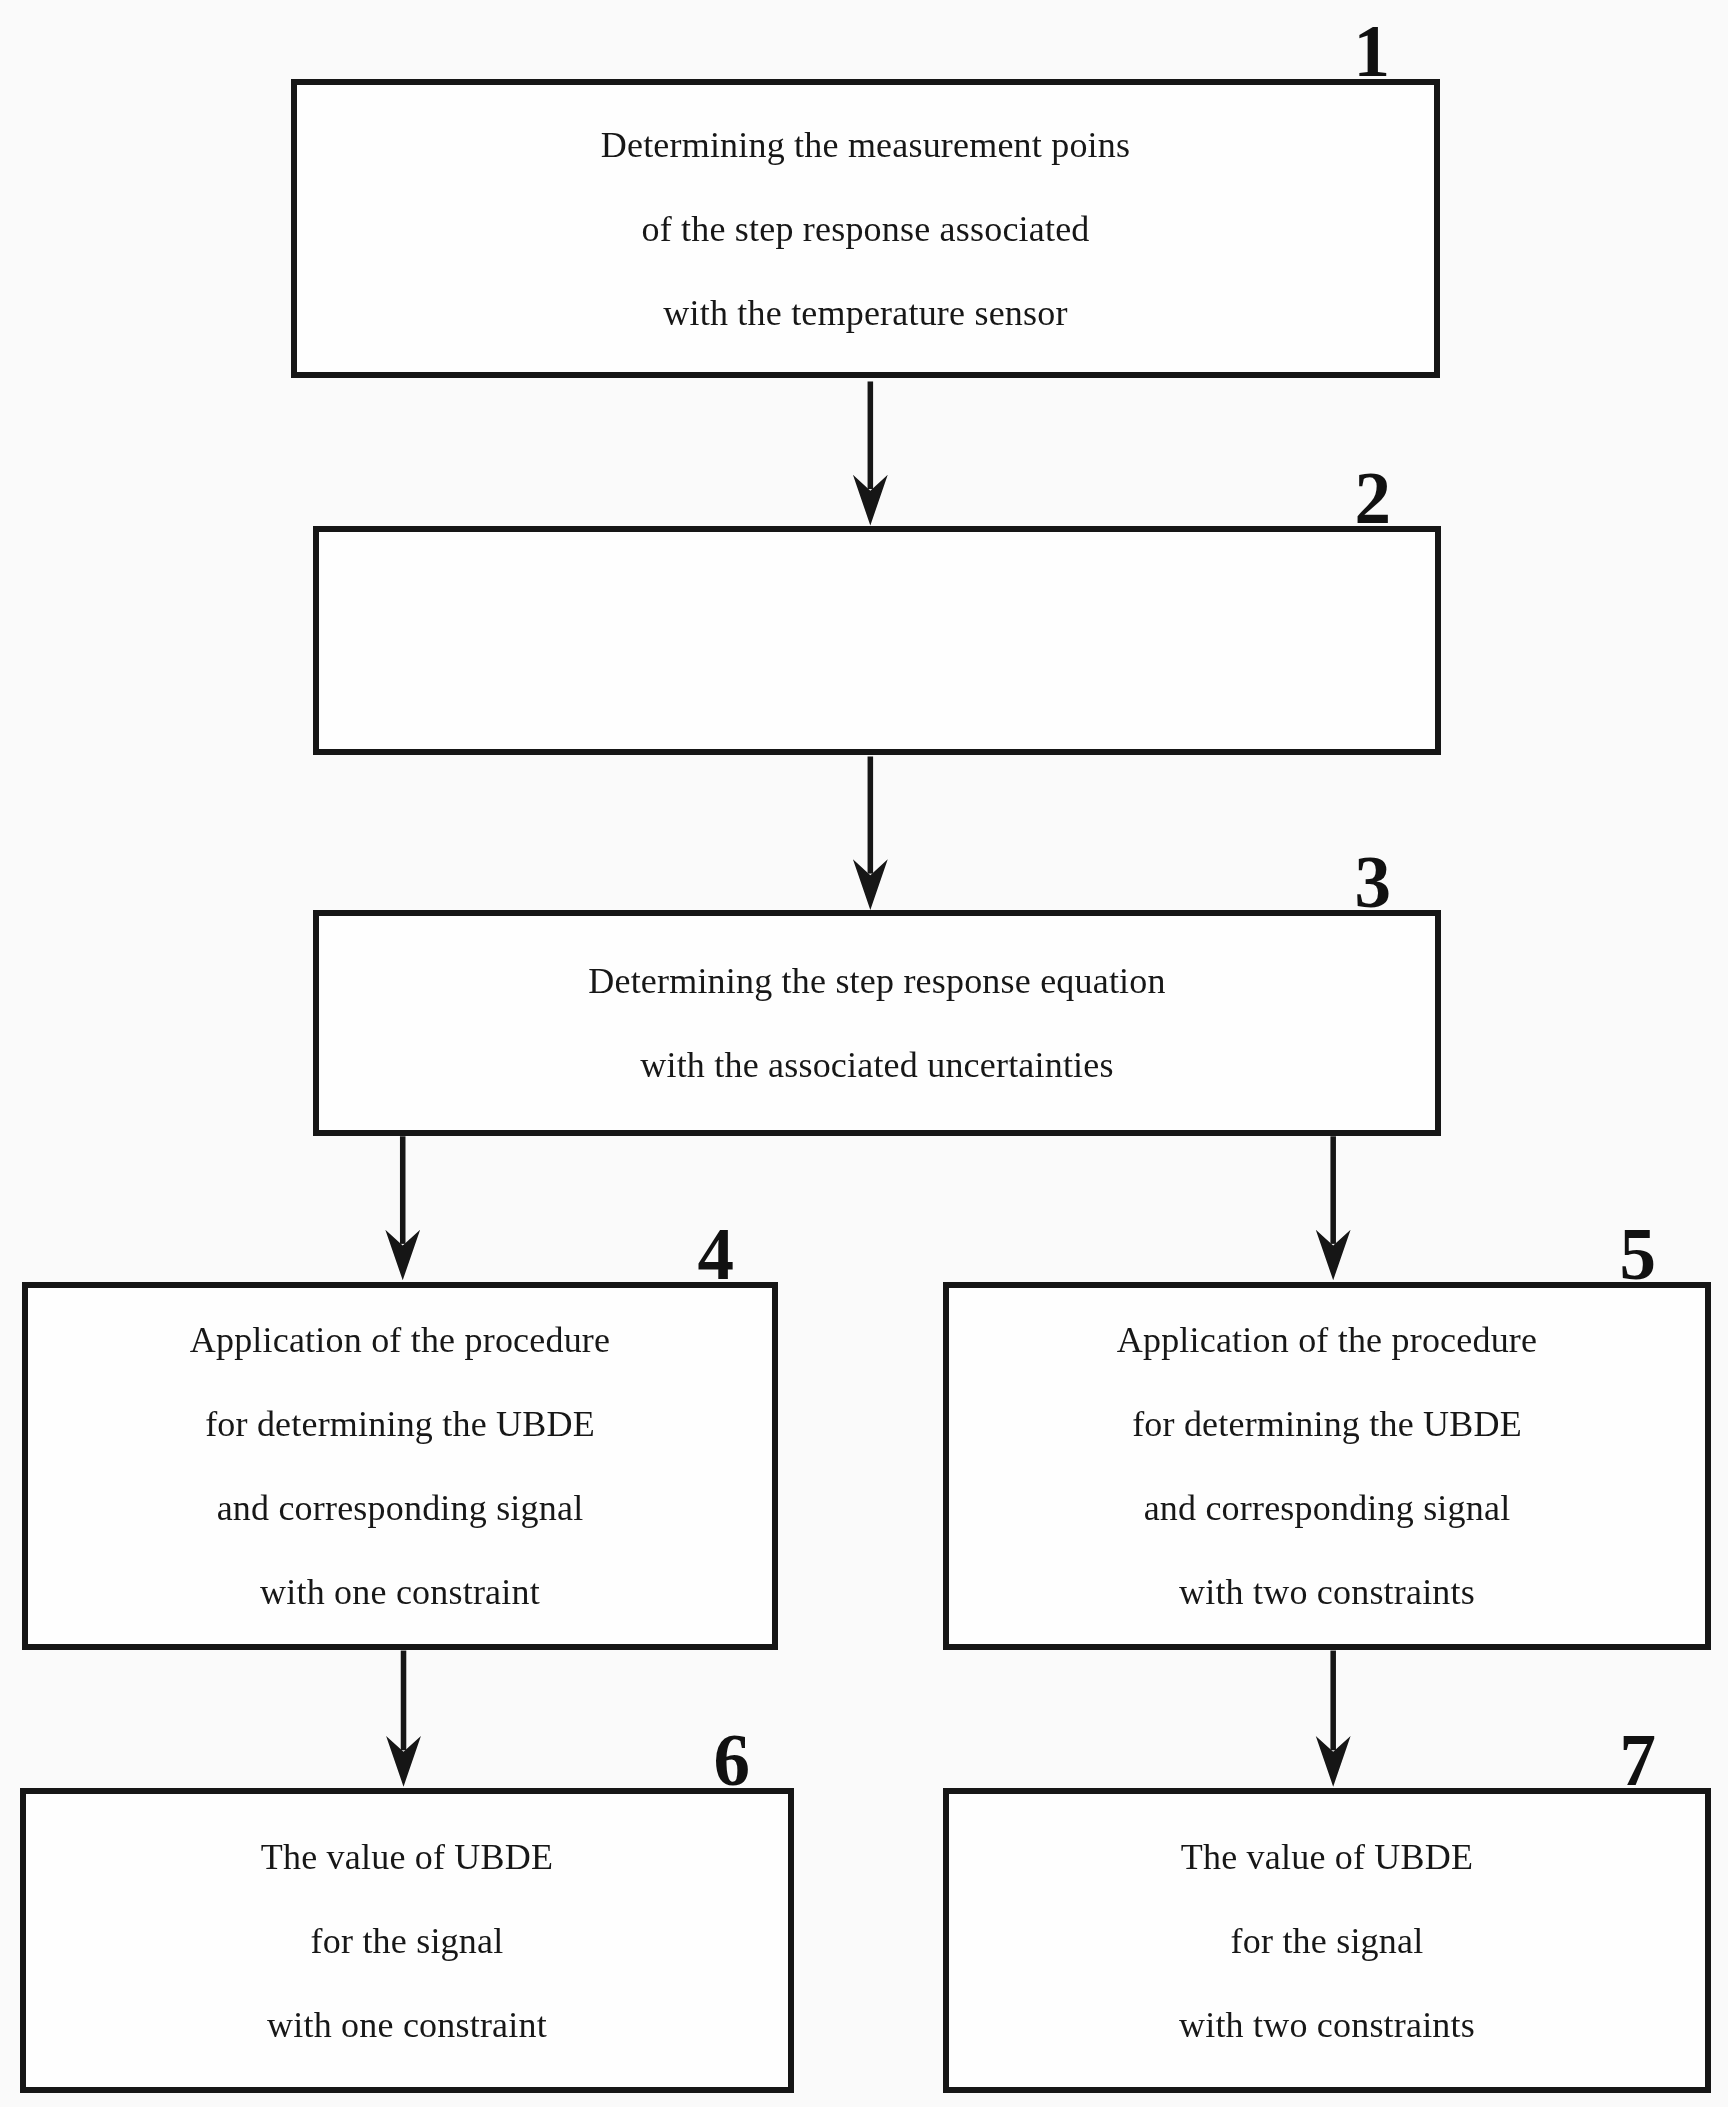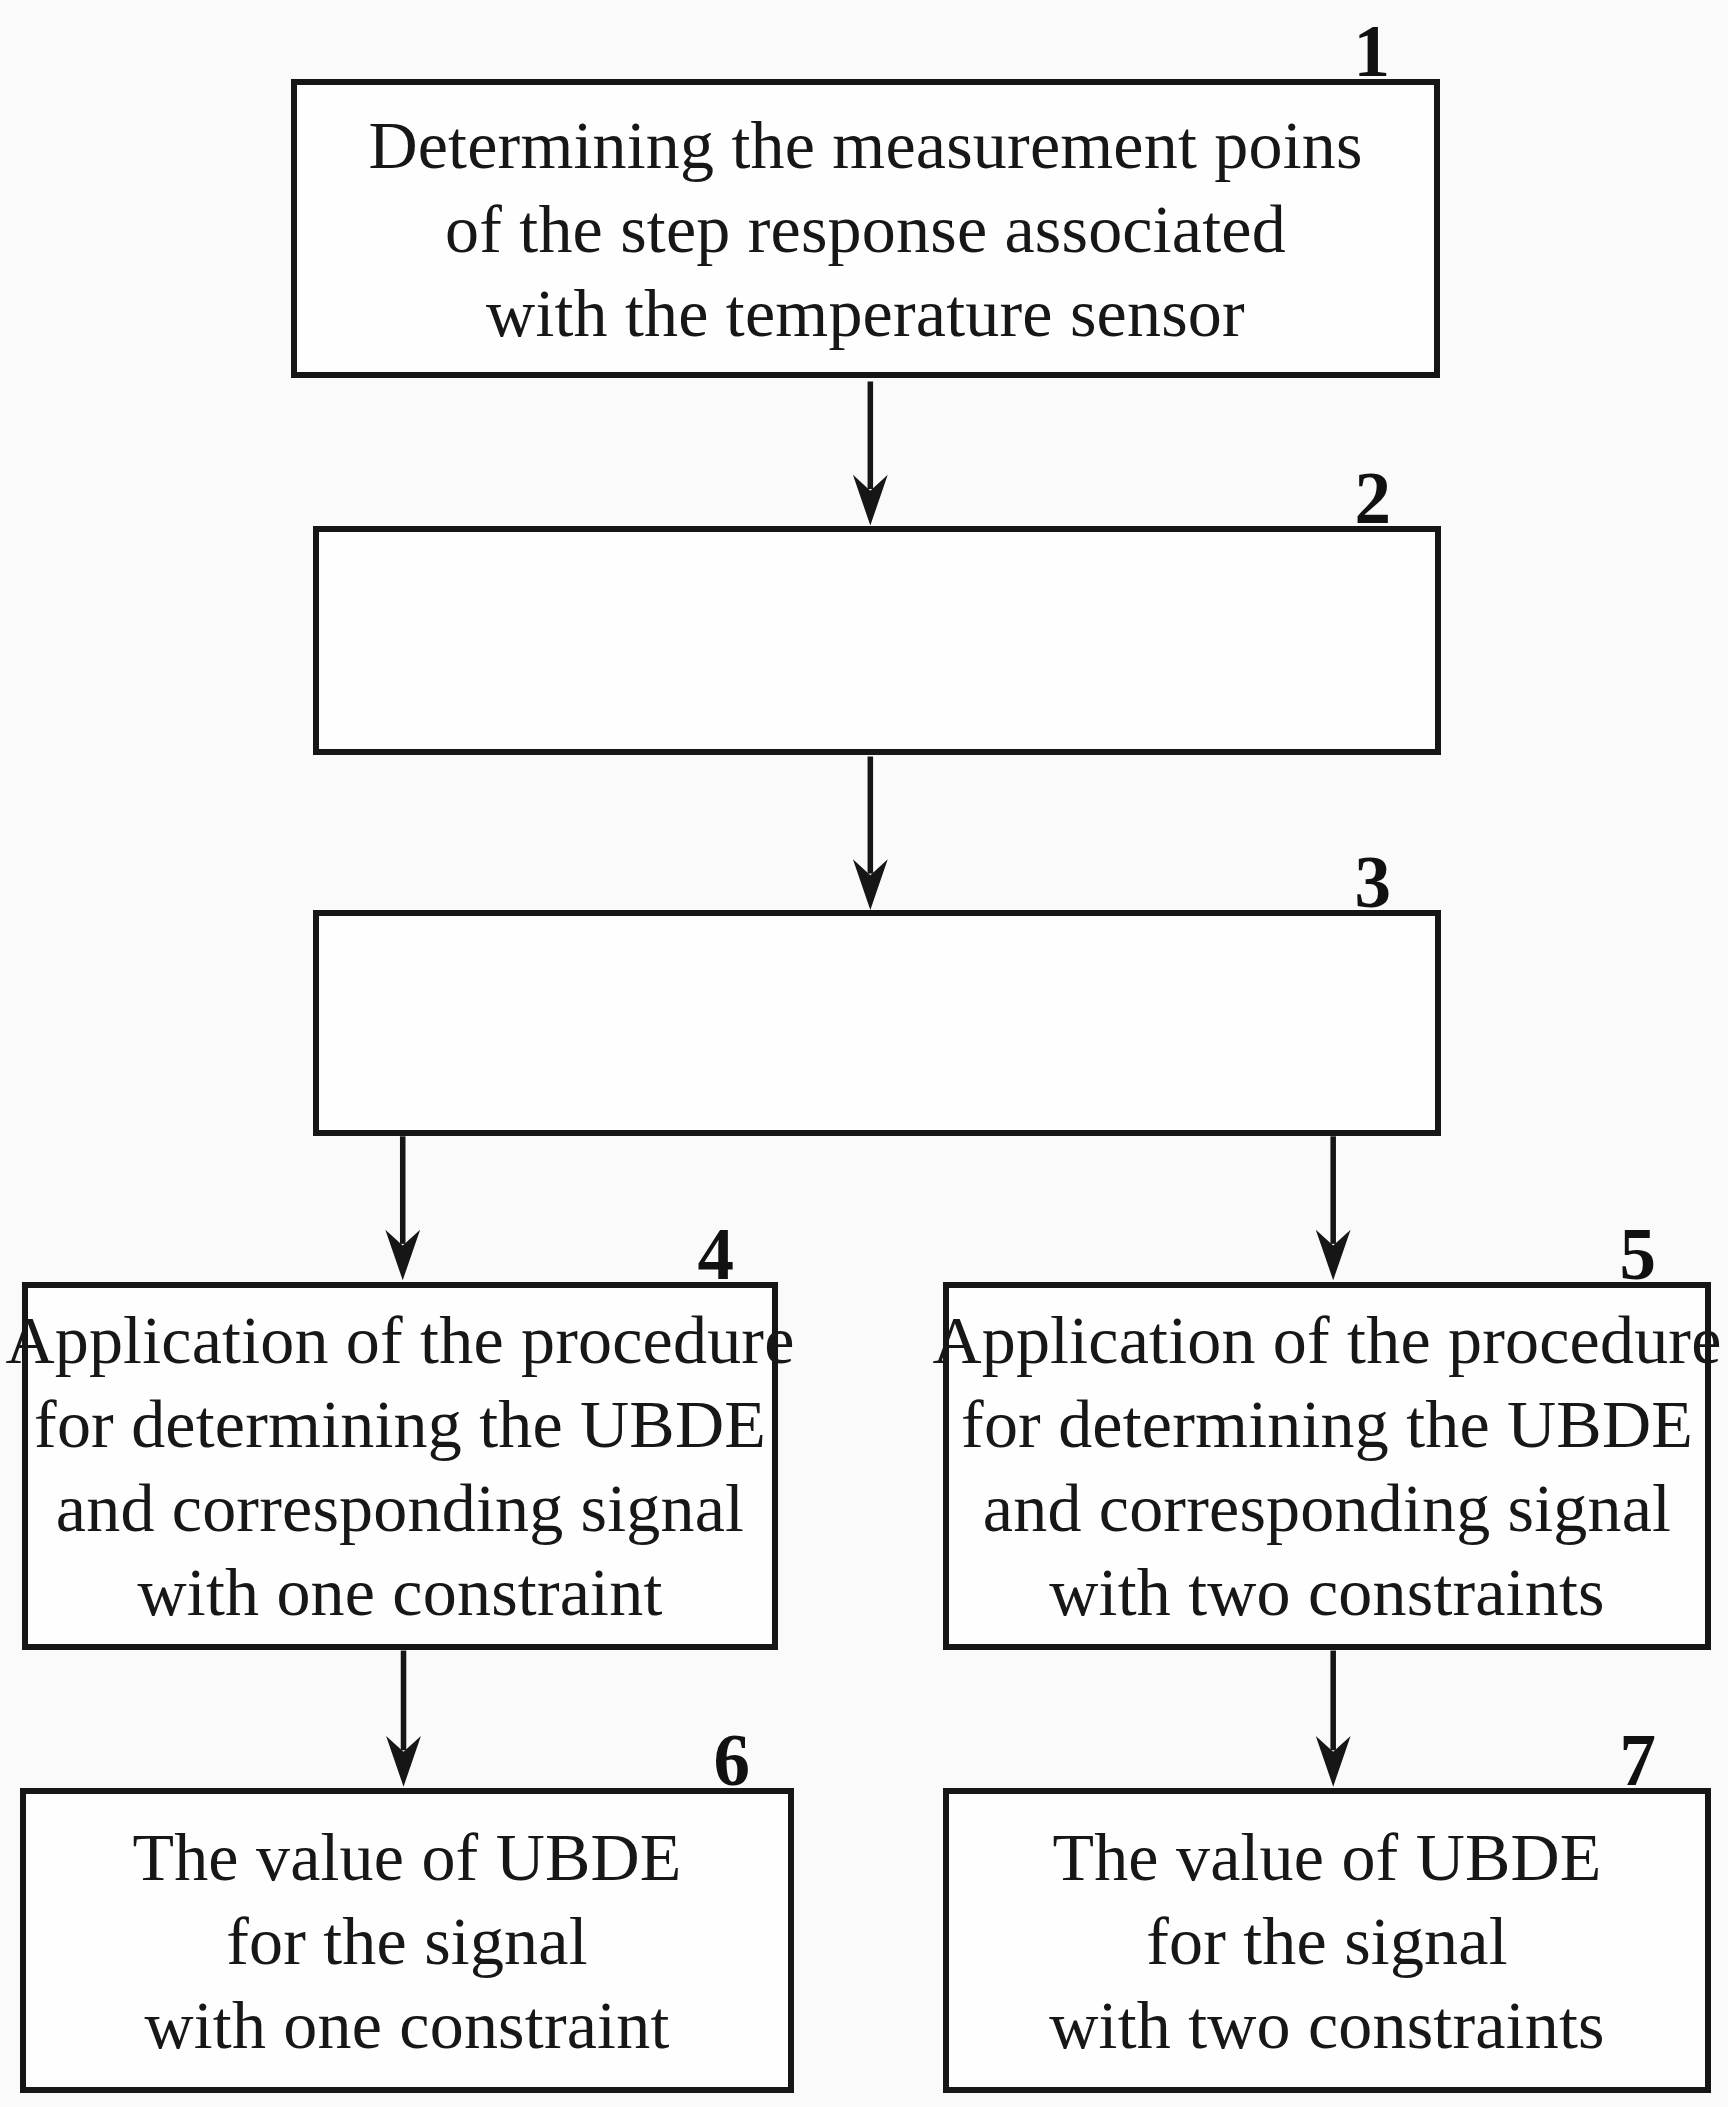--- a/index.html
+++ b/index.html
@@ -19,21 +19,21 @@
     position: absolute;
     border: 6.3px solid #161616;
     background: #fefefe;
     display: flex;
     align-items: center;
     justify-content: center;
     text-align: center;
   }
   .node-text {
     white-space: pre;
-    font-size: 68px;
+    font-size: 36px;
     line-height: 84px;
     color: #171717;
     letter-spacing: 0.2px;
   }
   .num {
     position: absolute;
     top: -70px;
     right: 44px;
     font-size: 73px;
     line-height: 1;
@@ -99,20 +99,22 @@
 of the step response associated
 with the temperature sensor</div>
   </div>
 
   <div class="node" id="node2">
     <span class="num">2</span>
   </div>
 
   <div class="node" id="node3">
     <span class="num">3</span>
+    <div class="node-text">Determining the step response equation
+with the associated uncertainties</div>
   </div>
 
   <div class="node" id="node4">
     <span class="num">4</span>
     <div class="node-text">Application of the procedure
 for determining the UBDE
 and corresponding signal
 with one constraint</div>
   </div>
 

